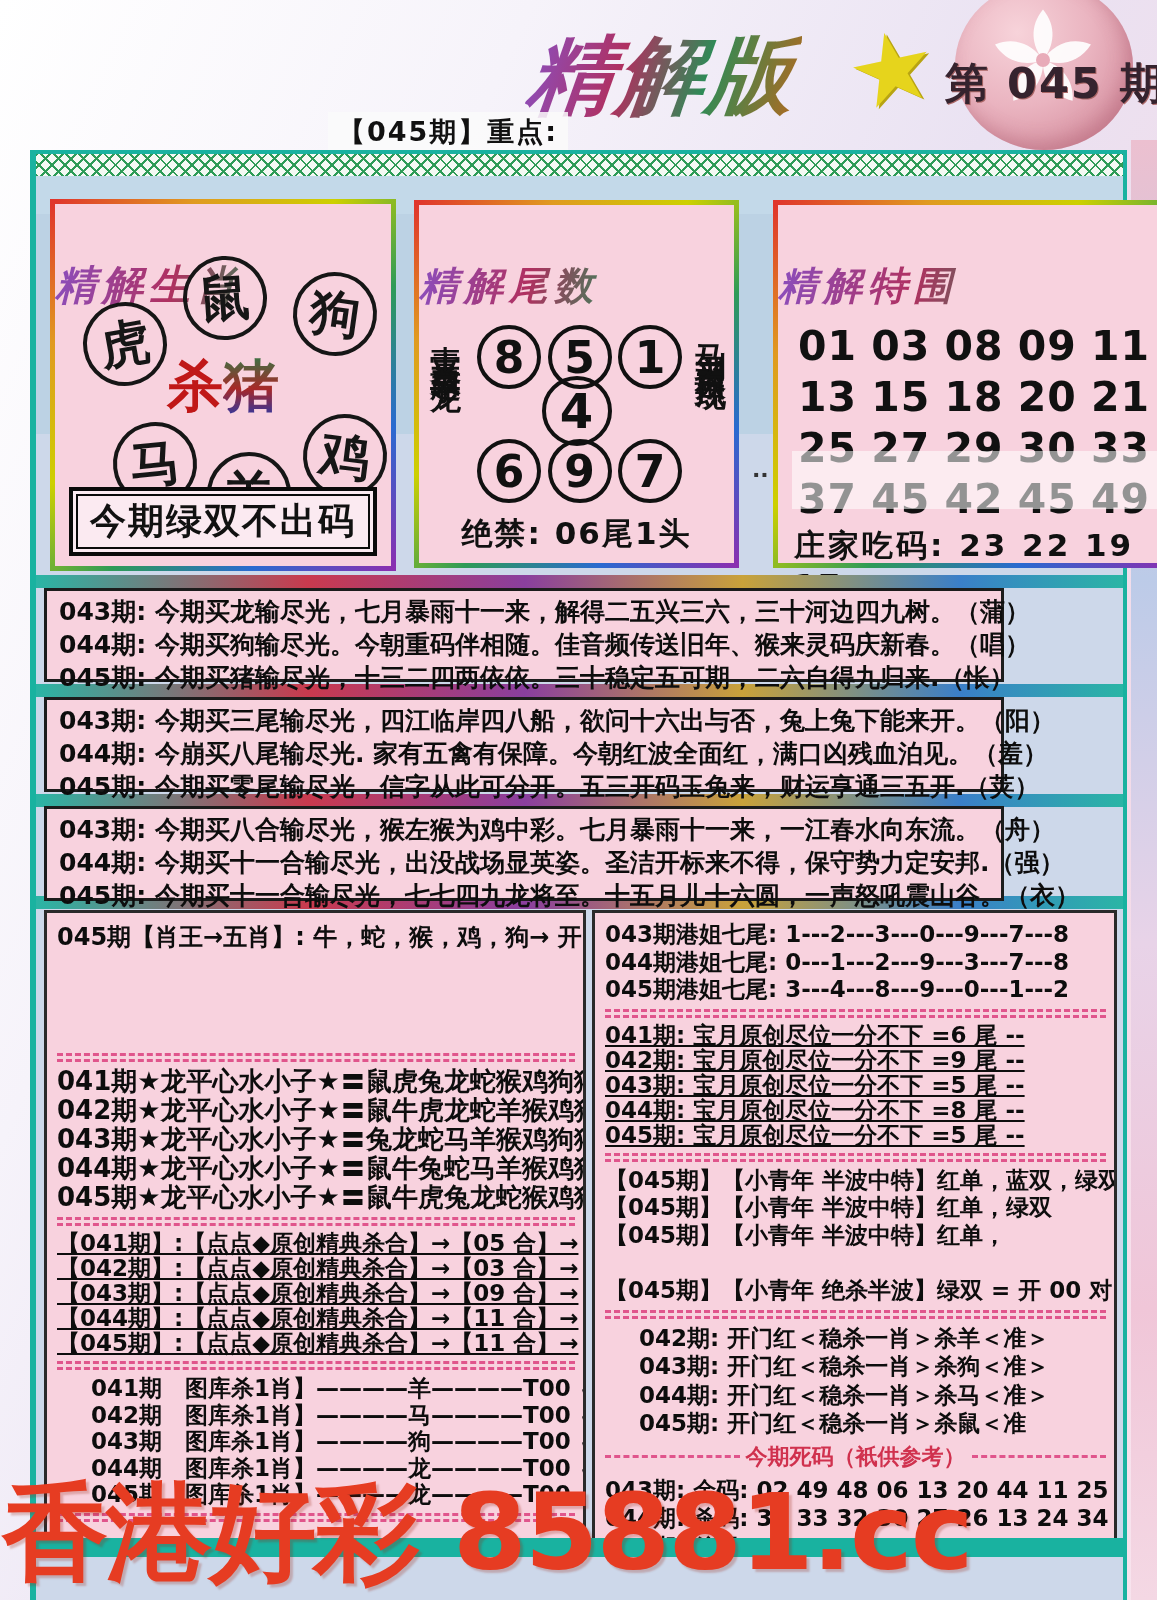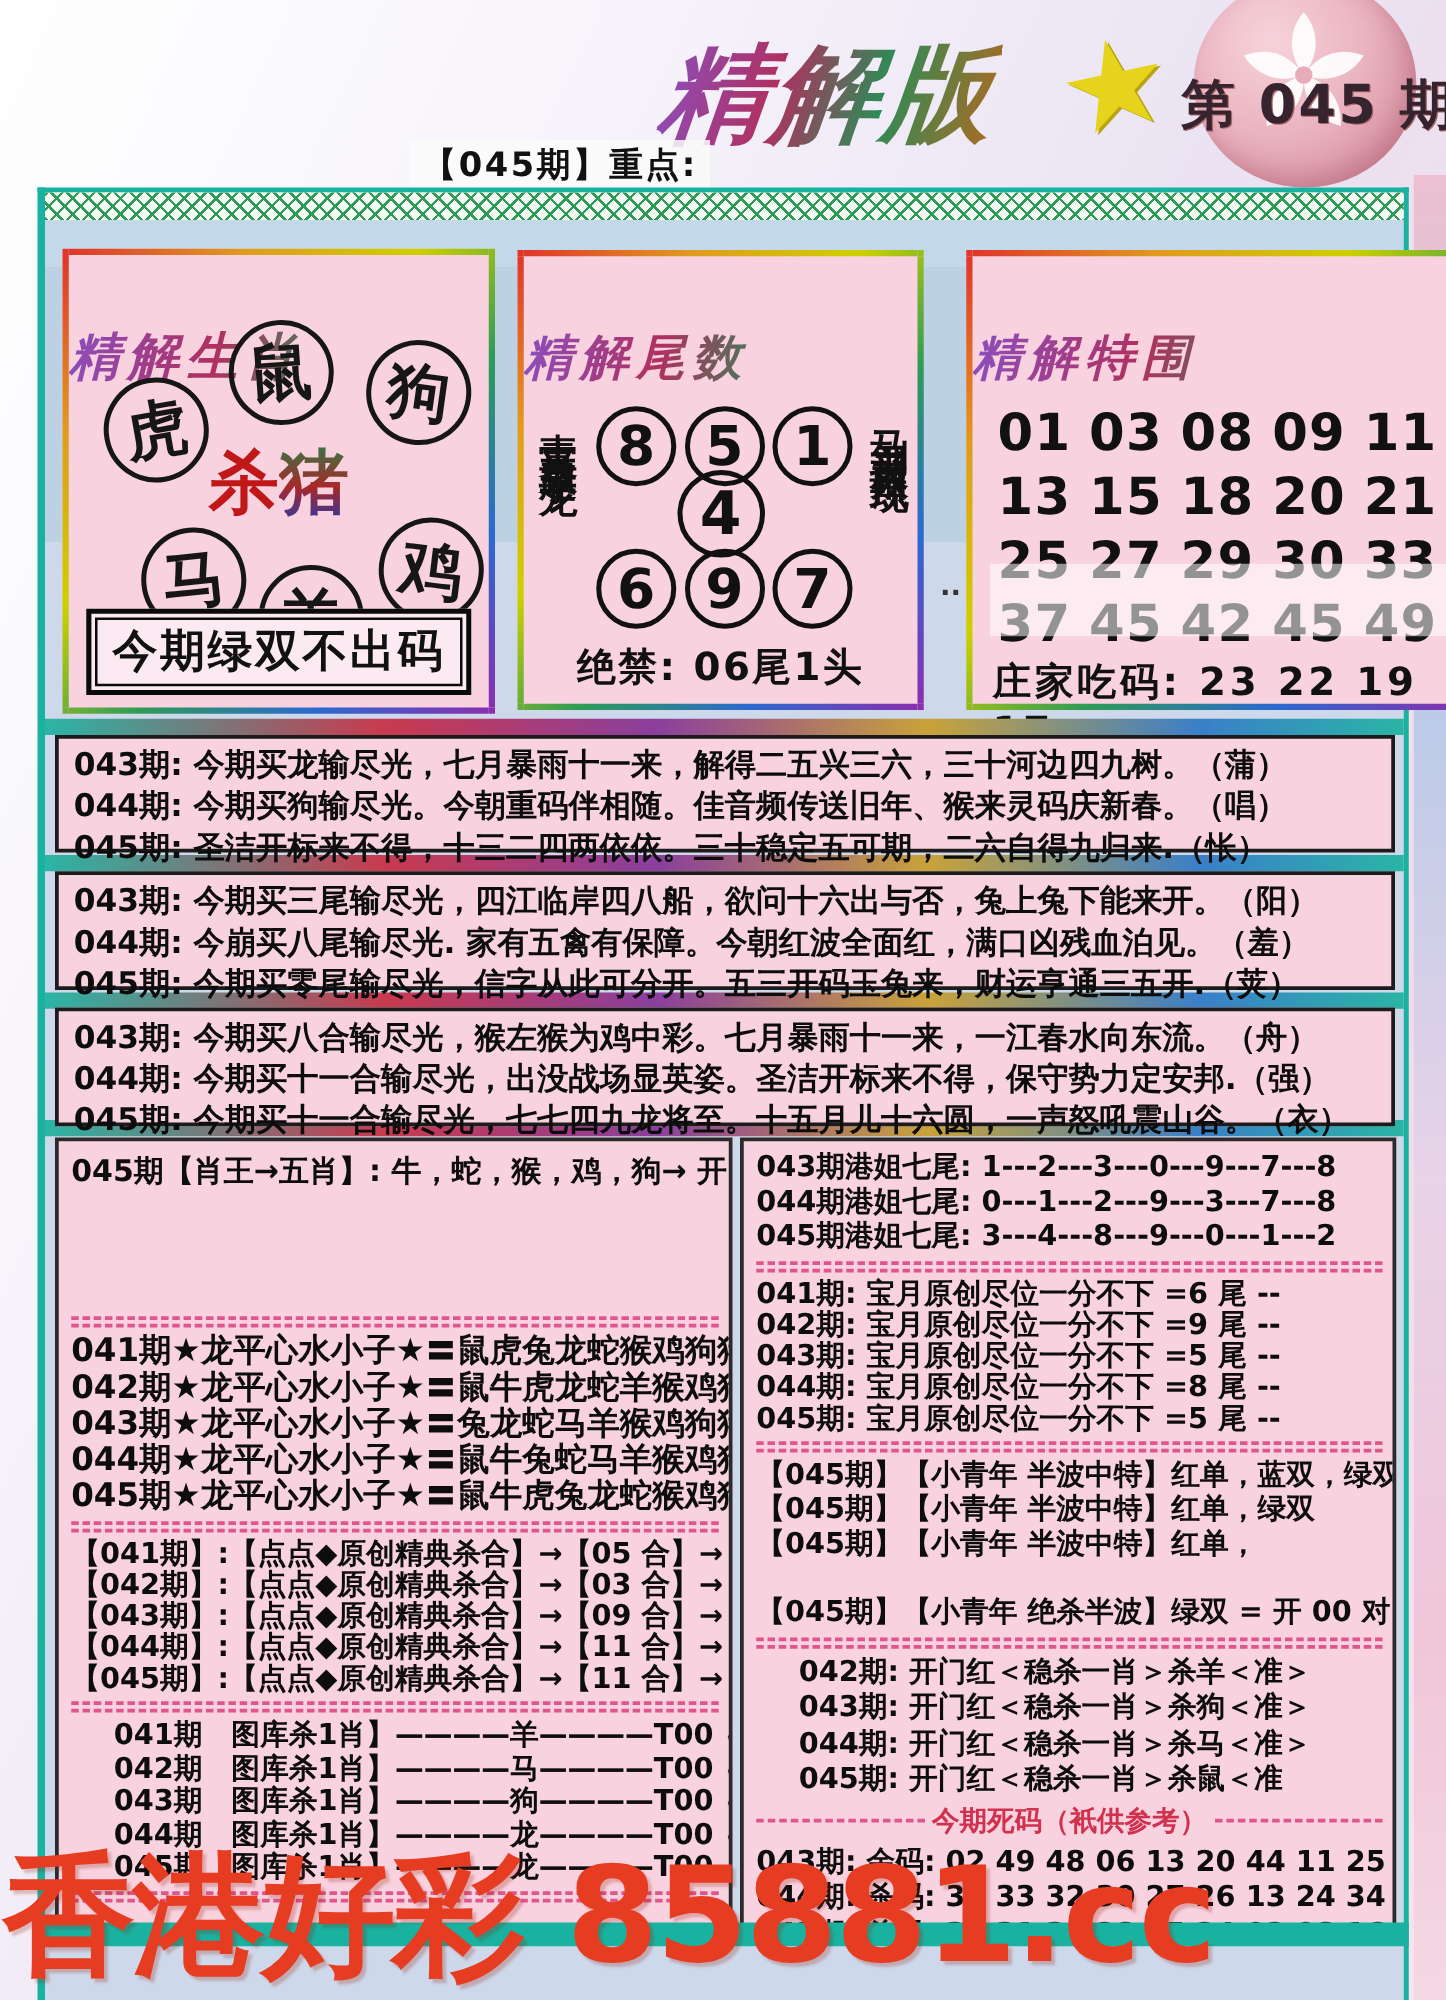--- a/index.html
+++ b/index.html
@@ -69,36 +69,36 @@
 
   .sbox { left:737px; top:46px; width:402px; height:368px; display:flex; flex-direction:column; }
   .srow { display:flex; justify-content:space-between; padding:0 20px; font-size:41px; font-weight:bold; color:#111;
           line-height:51px; letter-spacing:1px; }
   .spatch { position:absolute; left:14px; right:10px; top:246px; height:58px; background:rgba(255,255,255,.55); }
   .seat { margin-top:auto; font-size:31px; font-weight:bold; color:#111; padding:0 0 14px 16px; letter-spacing:3px; }
   .sdots { position:absolute; left:-26px; top:252px; font-size:22px; font-weight:bold; color:#333; }
   .sbang { position:absolute; right:-2px; top:200px; font-size:24px; font-weight:bold; color:#333; }
 
   
-  .vbox { position:absolute; left:8px; width:1072px; background:#f8d2de; border:3px solid #1c1c1c;
+  .vbox { position:absolute; left:8px; width:960px; background:#f8d2de; border:3px solid #1c1c1c;
           display:flex; flex-direction:column; justify-content:space-around; padding:4px 12px; }
   .vline { font-size:25px; font-weight:bold; color:#0d0d0d; white-space:nowrap; letter-spacing:0px; }
 
   
   .col { position:absolute; top:756px; height:640px; background:#f8d2de; border:3px solid #2a2a2a;
          padding:8px 8px 0 10px; overflow:hidden; }
   .lcol { left:8px;  width:542px; }
   .rcol { left:556px; width:525px; }
   .cline { font-size:23px; font-weight:bold; color:#0d0d0d; white-space:nowrap; }
   .sep { height:9px; border-top:3px dashed #e0558c; border-bottom:3px dashed #e0558c; margin:5px 0; }
   .sep-label { display:flex; align-items:center; margin:4px 0; }
   .sep-label .ln { flex:1; border-top:3px dashed #e0558c; }
   .sep-label .tx { color:#d0314e; font-size:22px; font-weight:bold; padding:0 6px; white-space:nowrap; }
   .lh29 { line-height:29px; font-size:26px; }
-  .lh25 { line-height:25px; }
+  .lh25 { line-height:25px;text-decoration:underline; }
   .lh26 { line-height:26.5px; }
   .lh27 { line-height:27.5px; }
   .lh28 { line-height:28.5px; }
   .indent { padding-left:34px; }
   .gap95 { height:95px; }
   .gap28 { height:28px; }
 
   
   .tealbar { position:absolute; left:30px; top:1538px; width:1097px; height:19px; background:#19b2a0; z-index:5; }
   .banner { position:absolute; left:2px; top:1462px; width:1155px; font-size:106px; font-weight:bold;
@@ -214,21 +214,21 @@
     </div>
 
     <div class="strip rainbow" style="top:421px;"></div>
     <div class="strip rainbow" style="top:530px;"></div>
     <div class="strip rainbow" style="top:640px;"></div>
     <div class="strip rainbow" style="top:742px;"></div>
 
     <div class="vbox" style="top:434px;height:94px;">
       <div class="vline">043期: 今期买龙输尽光，七月暴雨十一来，解得二五兴三六，三十河边四九树。（蒲）</div>
       <div class="vline">044期: 今期买狗输尽光。今朝重码伴相随。佳音频传送旧年、猴来灵码庆新春。（唱）</div>
-      <div class="vline">045期: 圣洁开标来不得，十三二四两依依。三十稳定五可期，二六自得九归来.（怅）</div>
+      <div class="vline">045期: 今期买猪输尽光，十三二四两依依。三十稳定五可期，二六自得九归来.（怅）</div>
     </div>
     <div class="vbox" style="top:543px;height:95px;">
       <div class="vline">043期: 今期买三尾输尽光，四江临岸四八船，欲问十六出与否，兔上兔下能来开。（阳）</div>
       <div class="vline">044期: 今崩买八尾输尽光. 家有五禽有保障。今朝红波全面红，满口凶残血泊见。（羞）</div>
       <div class="vline">045期: 今期买零尾输尽光，信字从此可分开。五三开码玉兔来，财运亨通三五开.（荚）</div>
     </div>
     <div class="vbox" style="top:652px;height:95px;">
       <div class="vline">043期: 今期买八合输尽光，猴左猴为鸡中彩。七月暴雨十一来，一江春水向东流。（舟）</div>
       <div class="vline">044期: 今期买十一合输尽光，出没战场显英姿。圣洁开标来不得，保守势力定安邦.（强）</div>
       <div class="vline">045期: 今期买十一合输尽光，七七四九龙将至。十五月儿十六圆，一声怒吼震山谷。（衣）</div>

